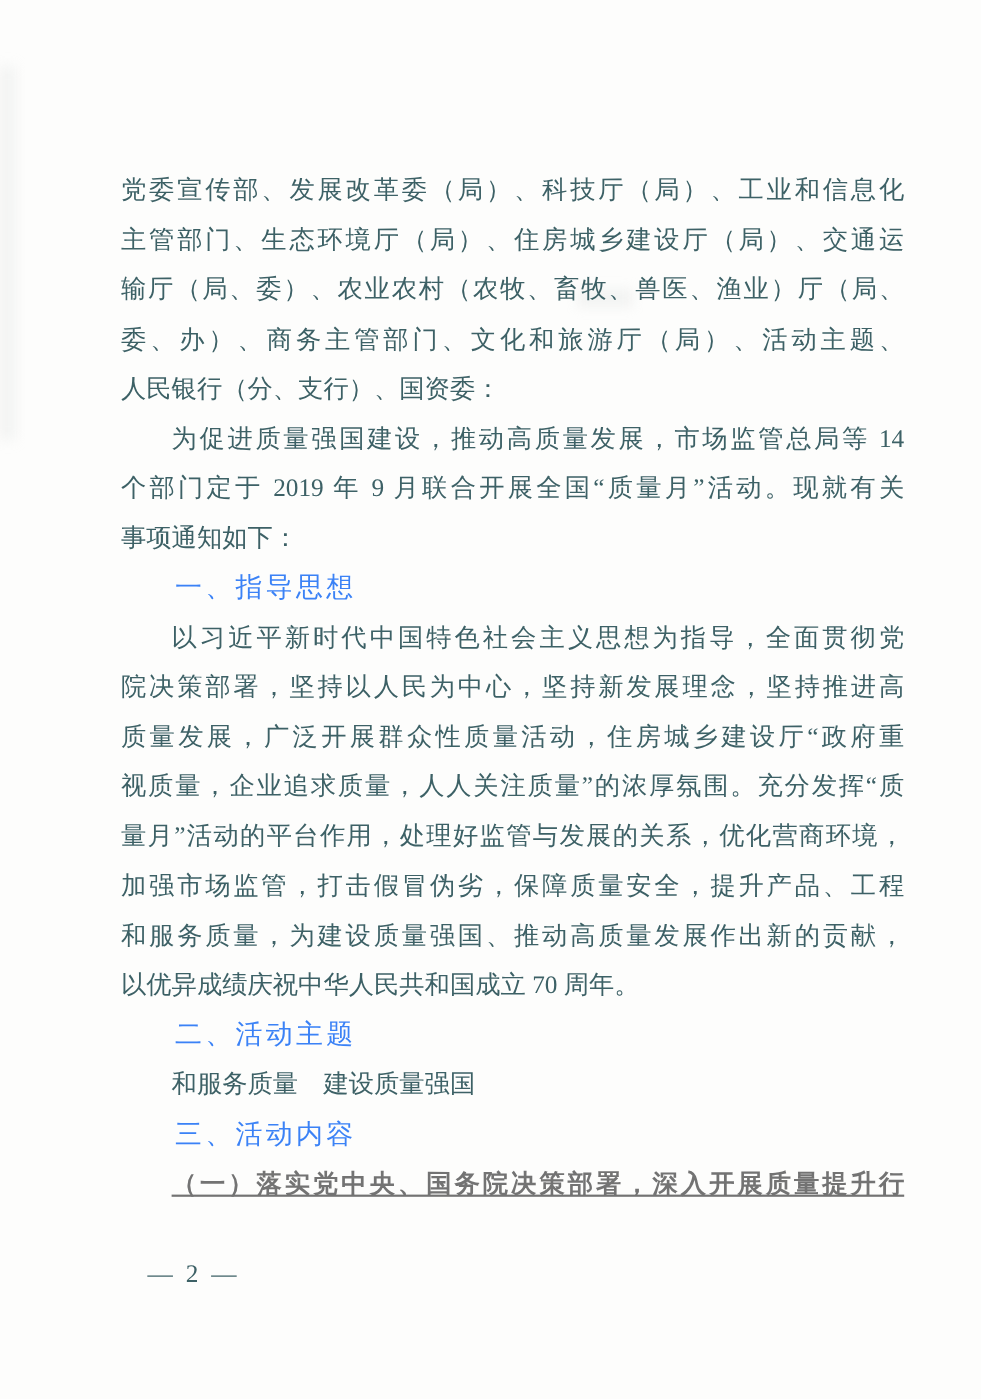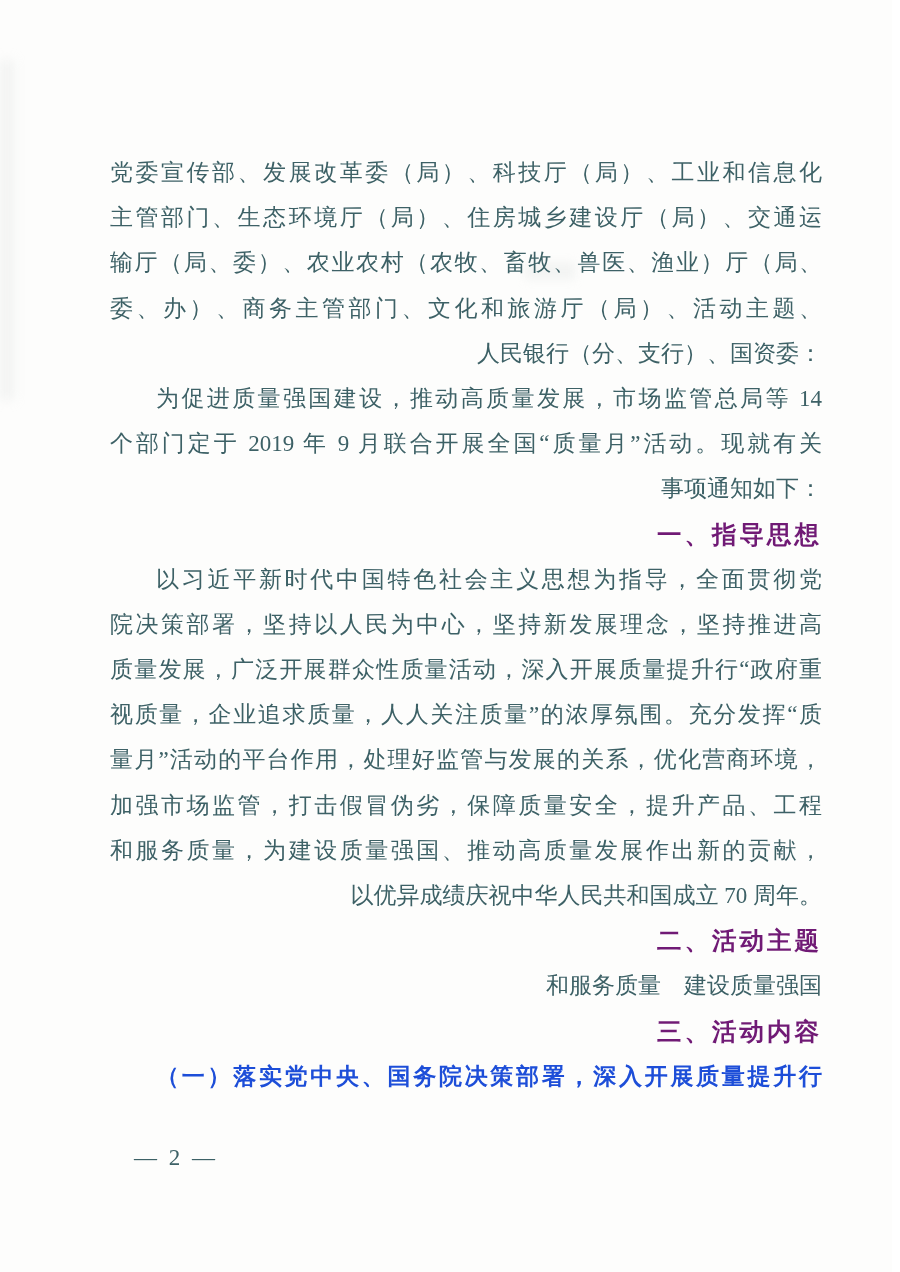--- a/index.html
+++ b/index.html
@@ -35,45 +35,46 @@
     left: 110px;
     top: 150px;
     width: 712px;
     color: #3d6166;
     font-size: 23px;
   }
   .ln {
     height: 45.2px;
     line-height: 45.2px;
     white-space: nowrap;
-    text-align: right;
+    text-align: left;
   }
   
   .j {
     text-align: justify;
     text-align-last: justify;
     text-justify: inter-character;
   }
   
   .ind {
     text-indent: 2em;
   }
   
   .h {
     font-family: "Liberation Sans", "DejaVu Sans", sans-serif;
-    font-weight: bold;
+    font-weight: normal;
     font-size: 24.5px;
     letter-spacing: 3px;
-    color: #701a75;
+    color: #3b82f6;
     text-indent: 2em;
   }
   
   .sub {
     font-weight: bold;
-    color: #1d4ed8;
+    color: #737373;
+    text-decoration: underline;
   }
   .page-number {
     position: absolute;
     left: 134px;
     top: 1140px;
     height: 36px;
     line-height: 36px;
     font-size: 23px;
     letter-spacing: 3px;
     color: #3d6166;
@@ -96,21 +97,21 @@
     <div class="ln">人民银行（分、支行）、国资委：</div>
 
     <div class="ln j ind">为促进质量强国建设，推动高质量发展，市场监管总局等 14</div>
     <div class="ln j">个部门定于 2019 年 9 月联合开展全国“质量月”活动。现就有关</div>
     <div class="ln">事项通知如下：</div>
 
     <div class="ln h">一、指导思想</div>
 
     <div class="ln j ind">以习近平新时代中国特色社会主义思想为指导，全面贯彻党</div>
     <div class="ln j">院决策部署，坚持以人民为中心，坚持新发展理念，坚持推进高</div>
-    <div class="ln j">质量发展，广泛开展群众性质量活动，深入开展质量提升行“政府重</div>
+    <div class="ln j">质量发展，广泛开展群众性质量活动，住房城乡建设厅“政府重</div>
     <div class="ln j">视质量，企业追求质量，人人关注质量”的浓厚氛围。充分发挥“质</div>
     <div class="ln j">量月”活动的平台作用，处理好监管与发展的关系，优化营商环境，</div>
     <div class="ln j">加强市场监管，打击假冒伪劣，保障质量安全，提升产品、工程</div>
     <div class="ln j">和服务质量，为建设质量强国、推动高质量发展作出新的贡献，</div>
     <div class="ln">以优异成绩庆祝中华人民共和国成立 70 周年。</div>
 
     <div class="ln h">二、活动主题</div>
     <div class="ln ind">和服务质量　建设质量强国</div>
 
     <div class="ln h">三、活动内容</div>

